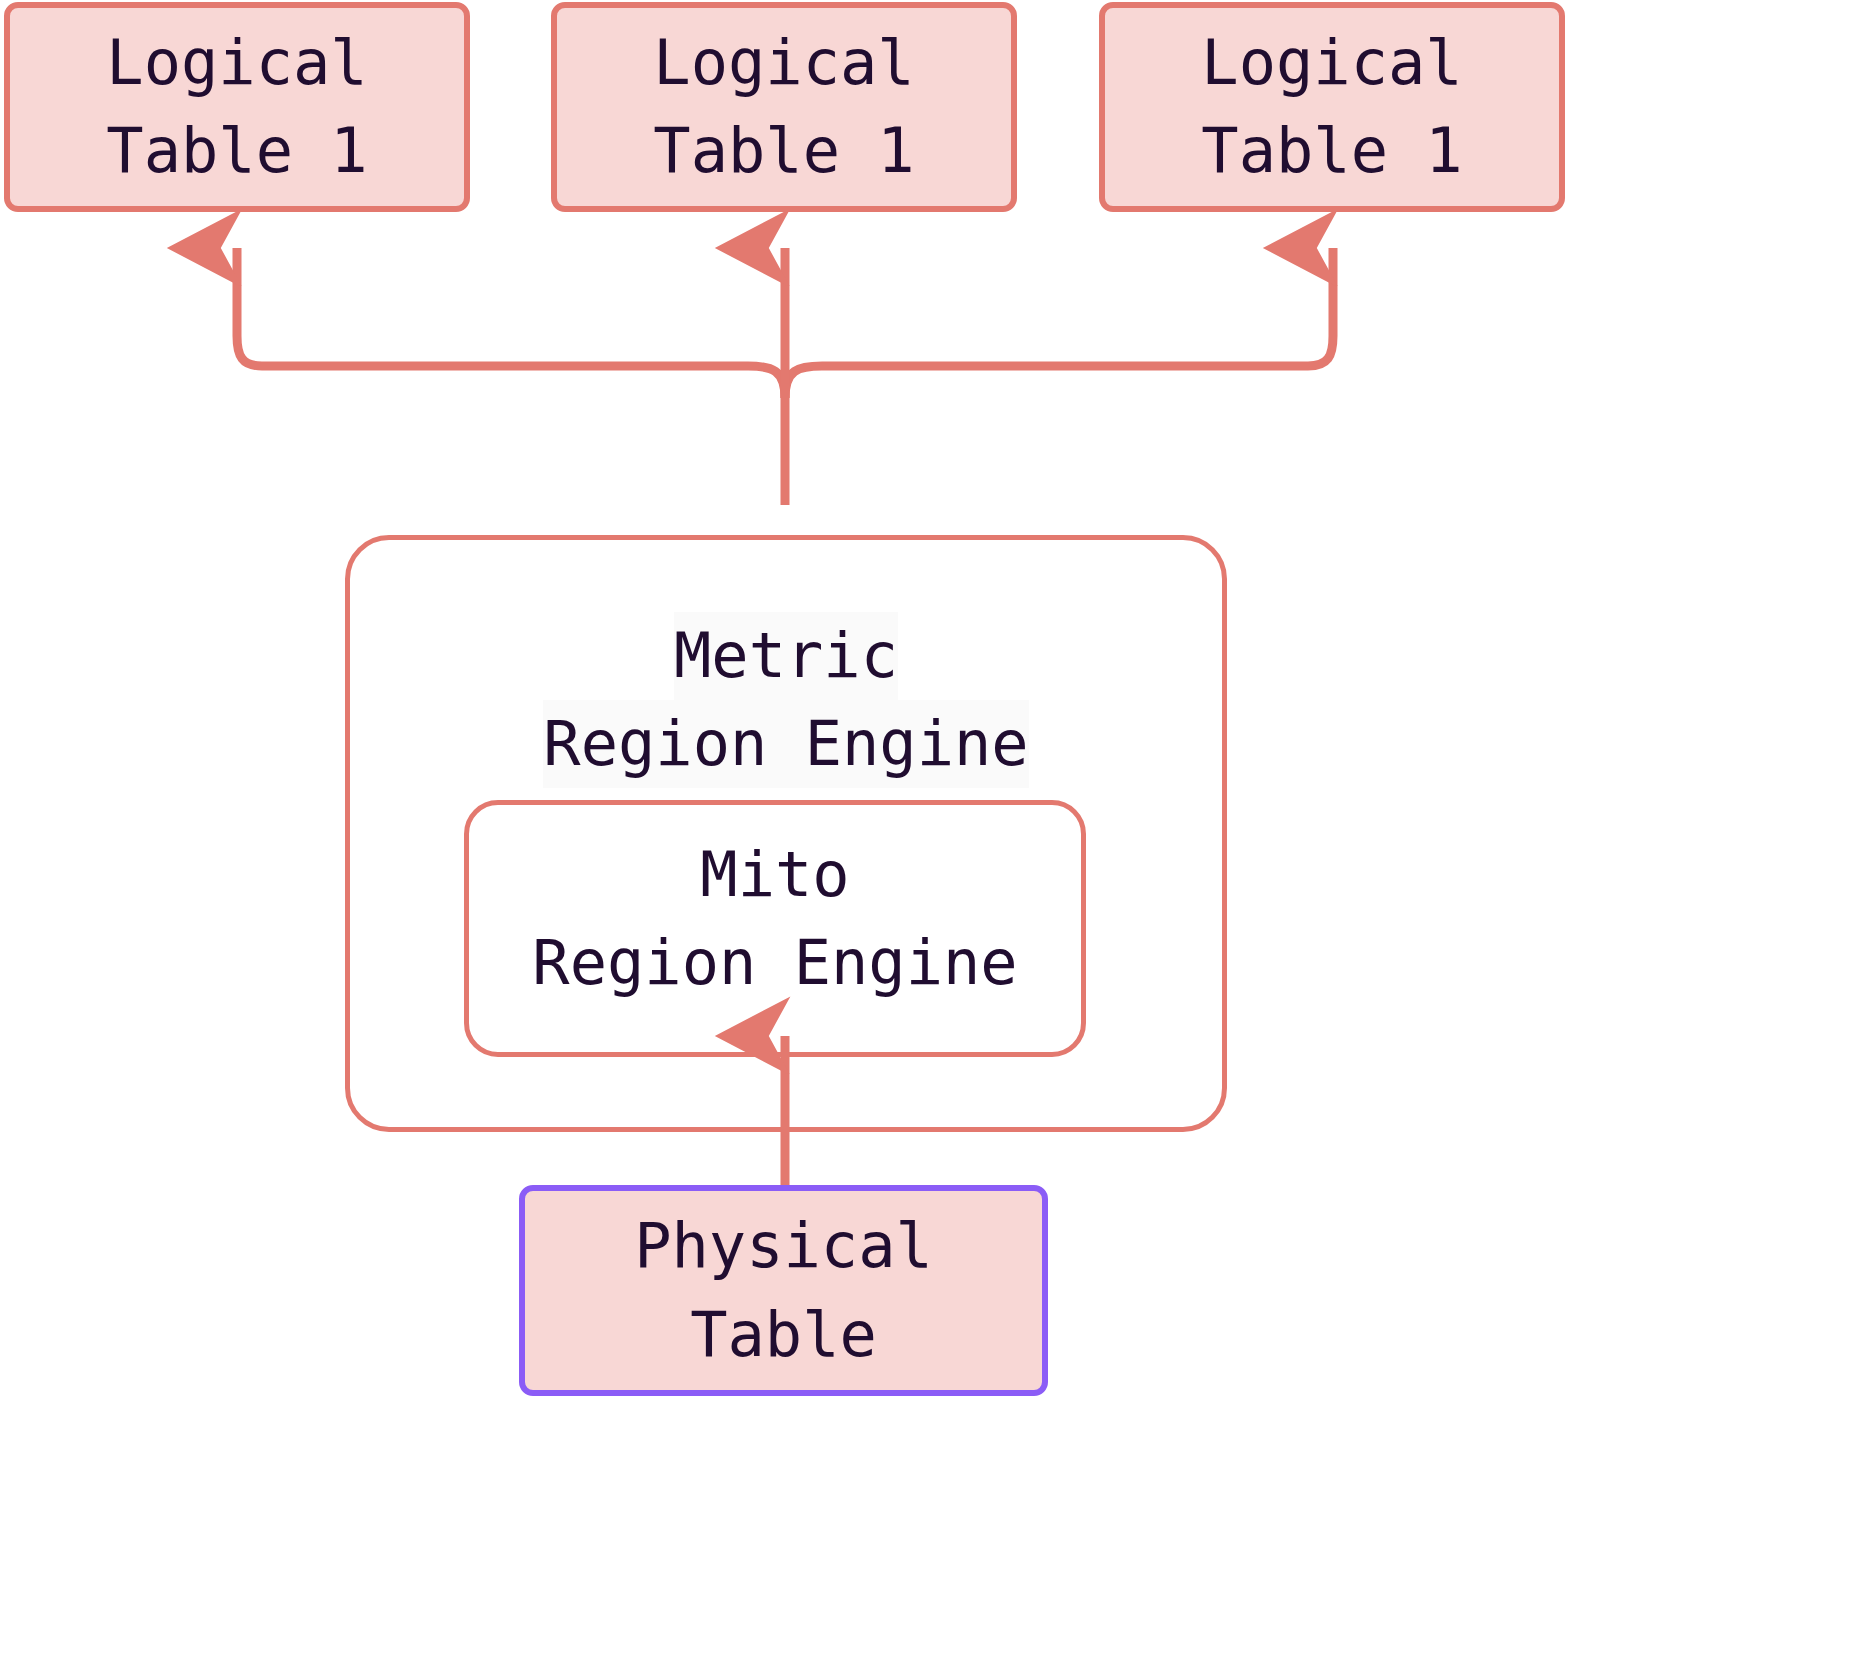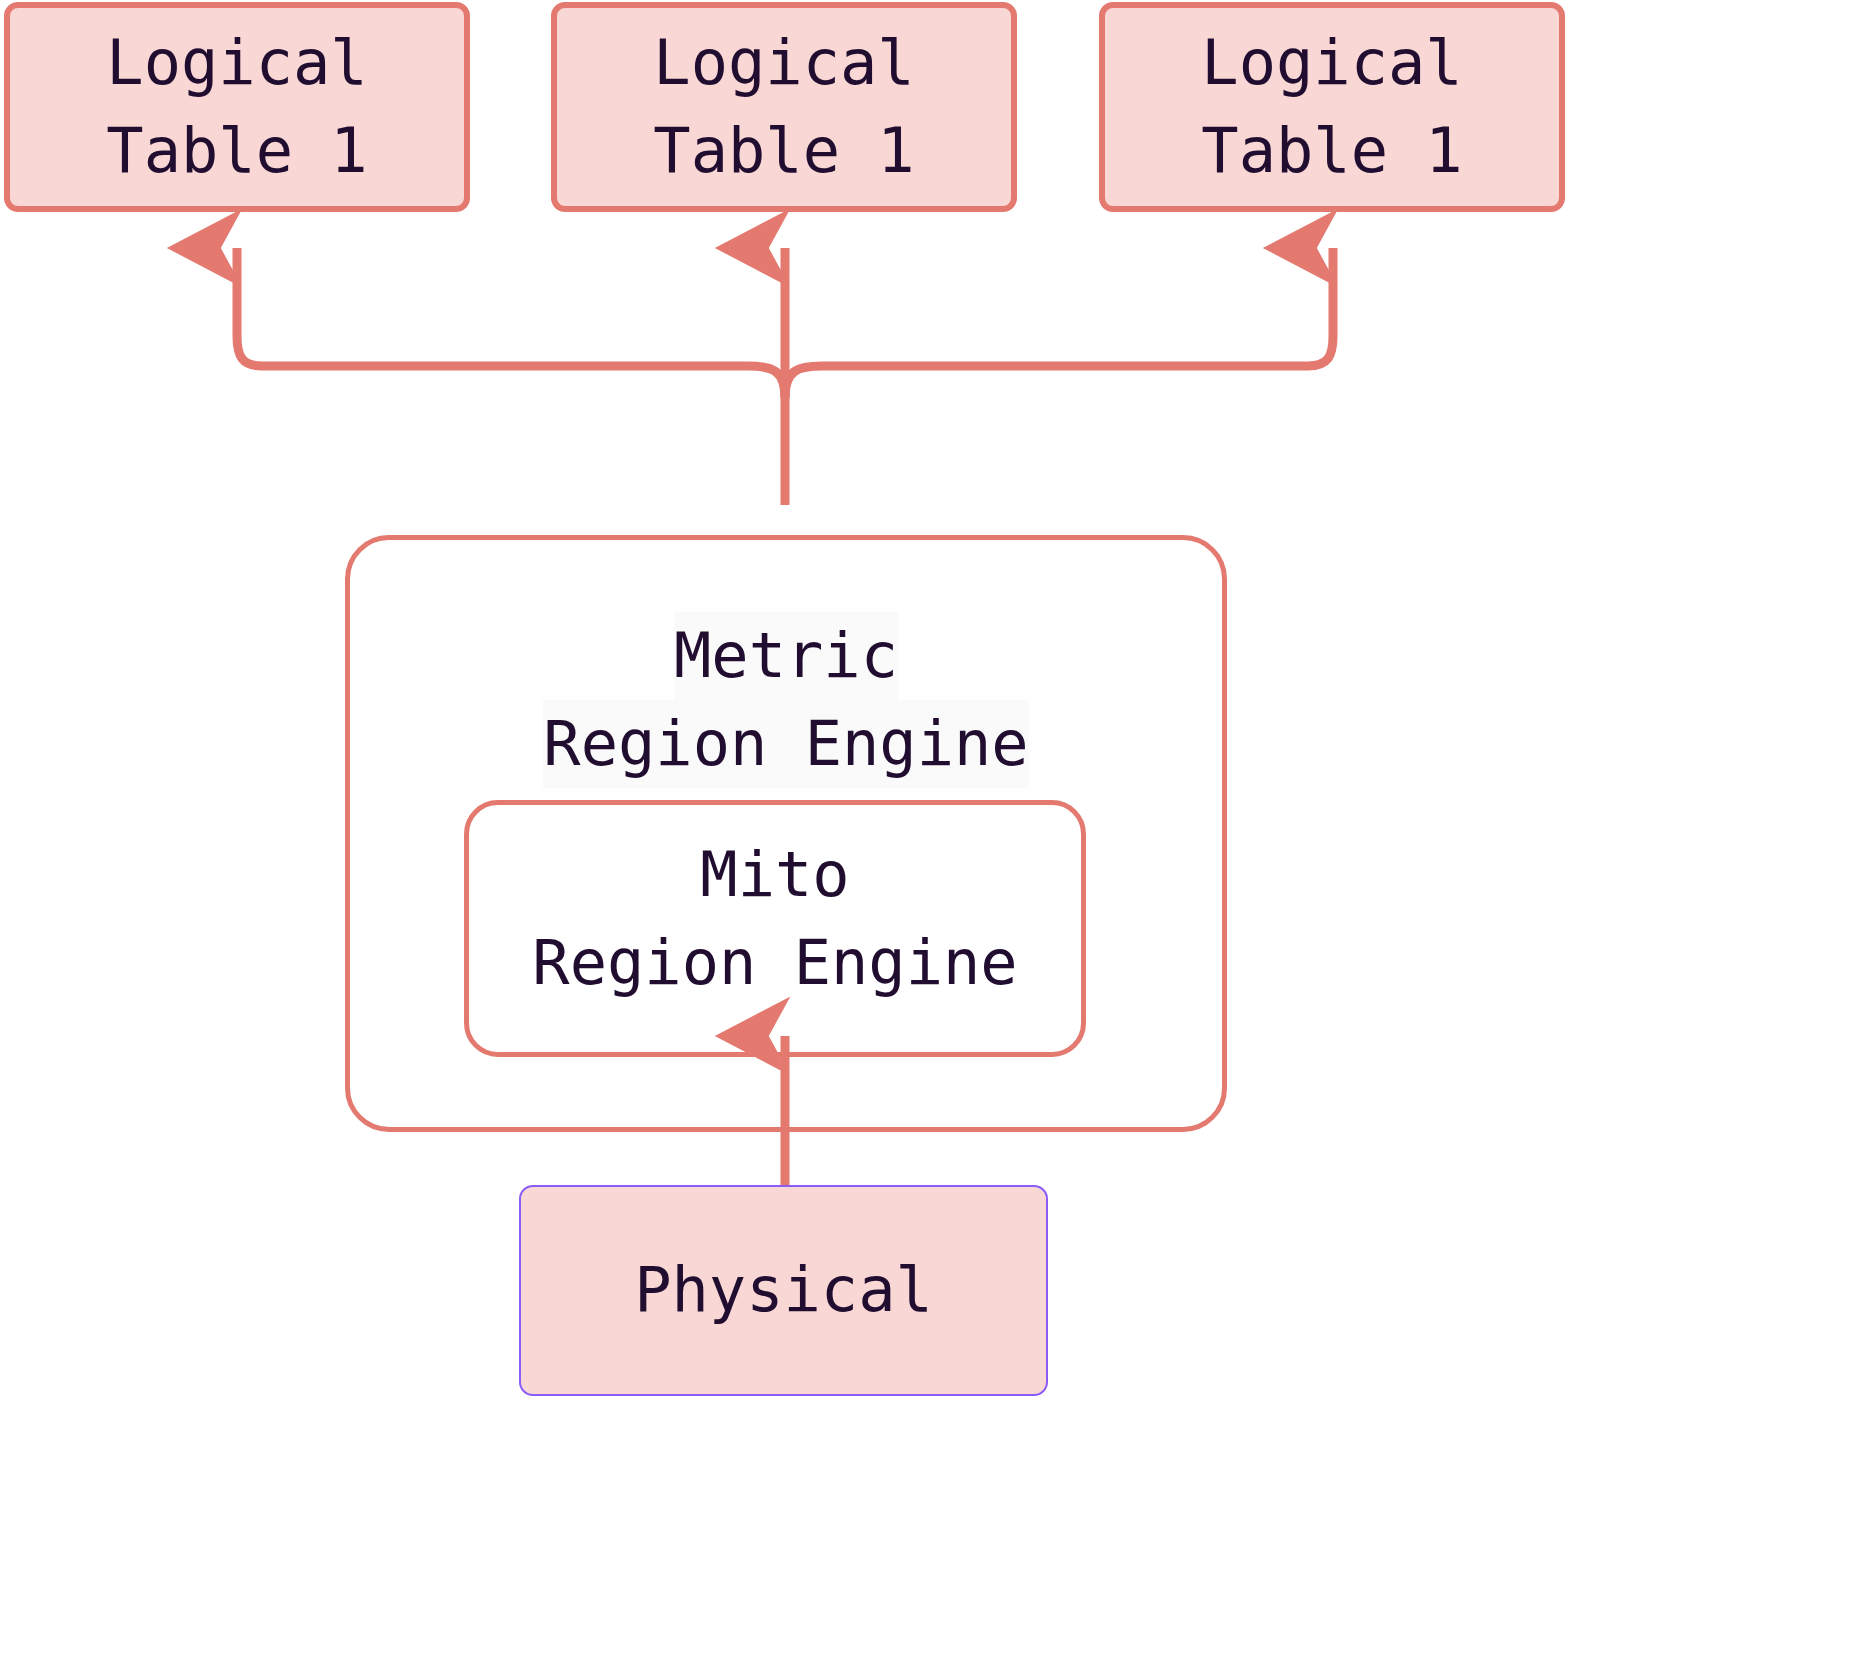--- a/index.html
+++ b/index.html
@@ -87,21 +87,21 @@
   }
   #mito-engine-box .node-label { font-size: 62px; }
 
   
   #physical-table-box {
     left: 519px;
     top: 1185px;
     width: 529px;
     height: 211px;
     background: #f8d7d5;
-    border: 2px solid #8b5cf6;
+    border: 6px solid #8b5cf6;
     border-radius: 14px;
   }
   #physical-table-box .node-label { font-size: 62px; }
 </style>
 </head>
 <body>
 
 <div id="diagram-root">
 
   <svg class="layer" viewBox="0 0 1855 1660" xmlns="http://www.w3.org/2000/svg">
@@ -142,15 +142,16 @@
     <span class="node-label">Region Engine</span>
   </div>
 
   <div class="node" id="mito-engine-box">
     <span class="node-label">Mito</span>
     <span class="node-label">Region Engine</span>
   </div>
 
   <div class="node" id="physical-table-box">
     <span class="node-label">Physical</span>
+    <span class="node-label">Table</span>
   </div>
 
 </div>
 
 </body></html>

